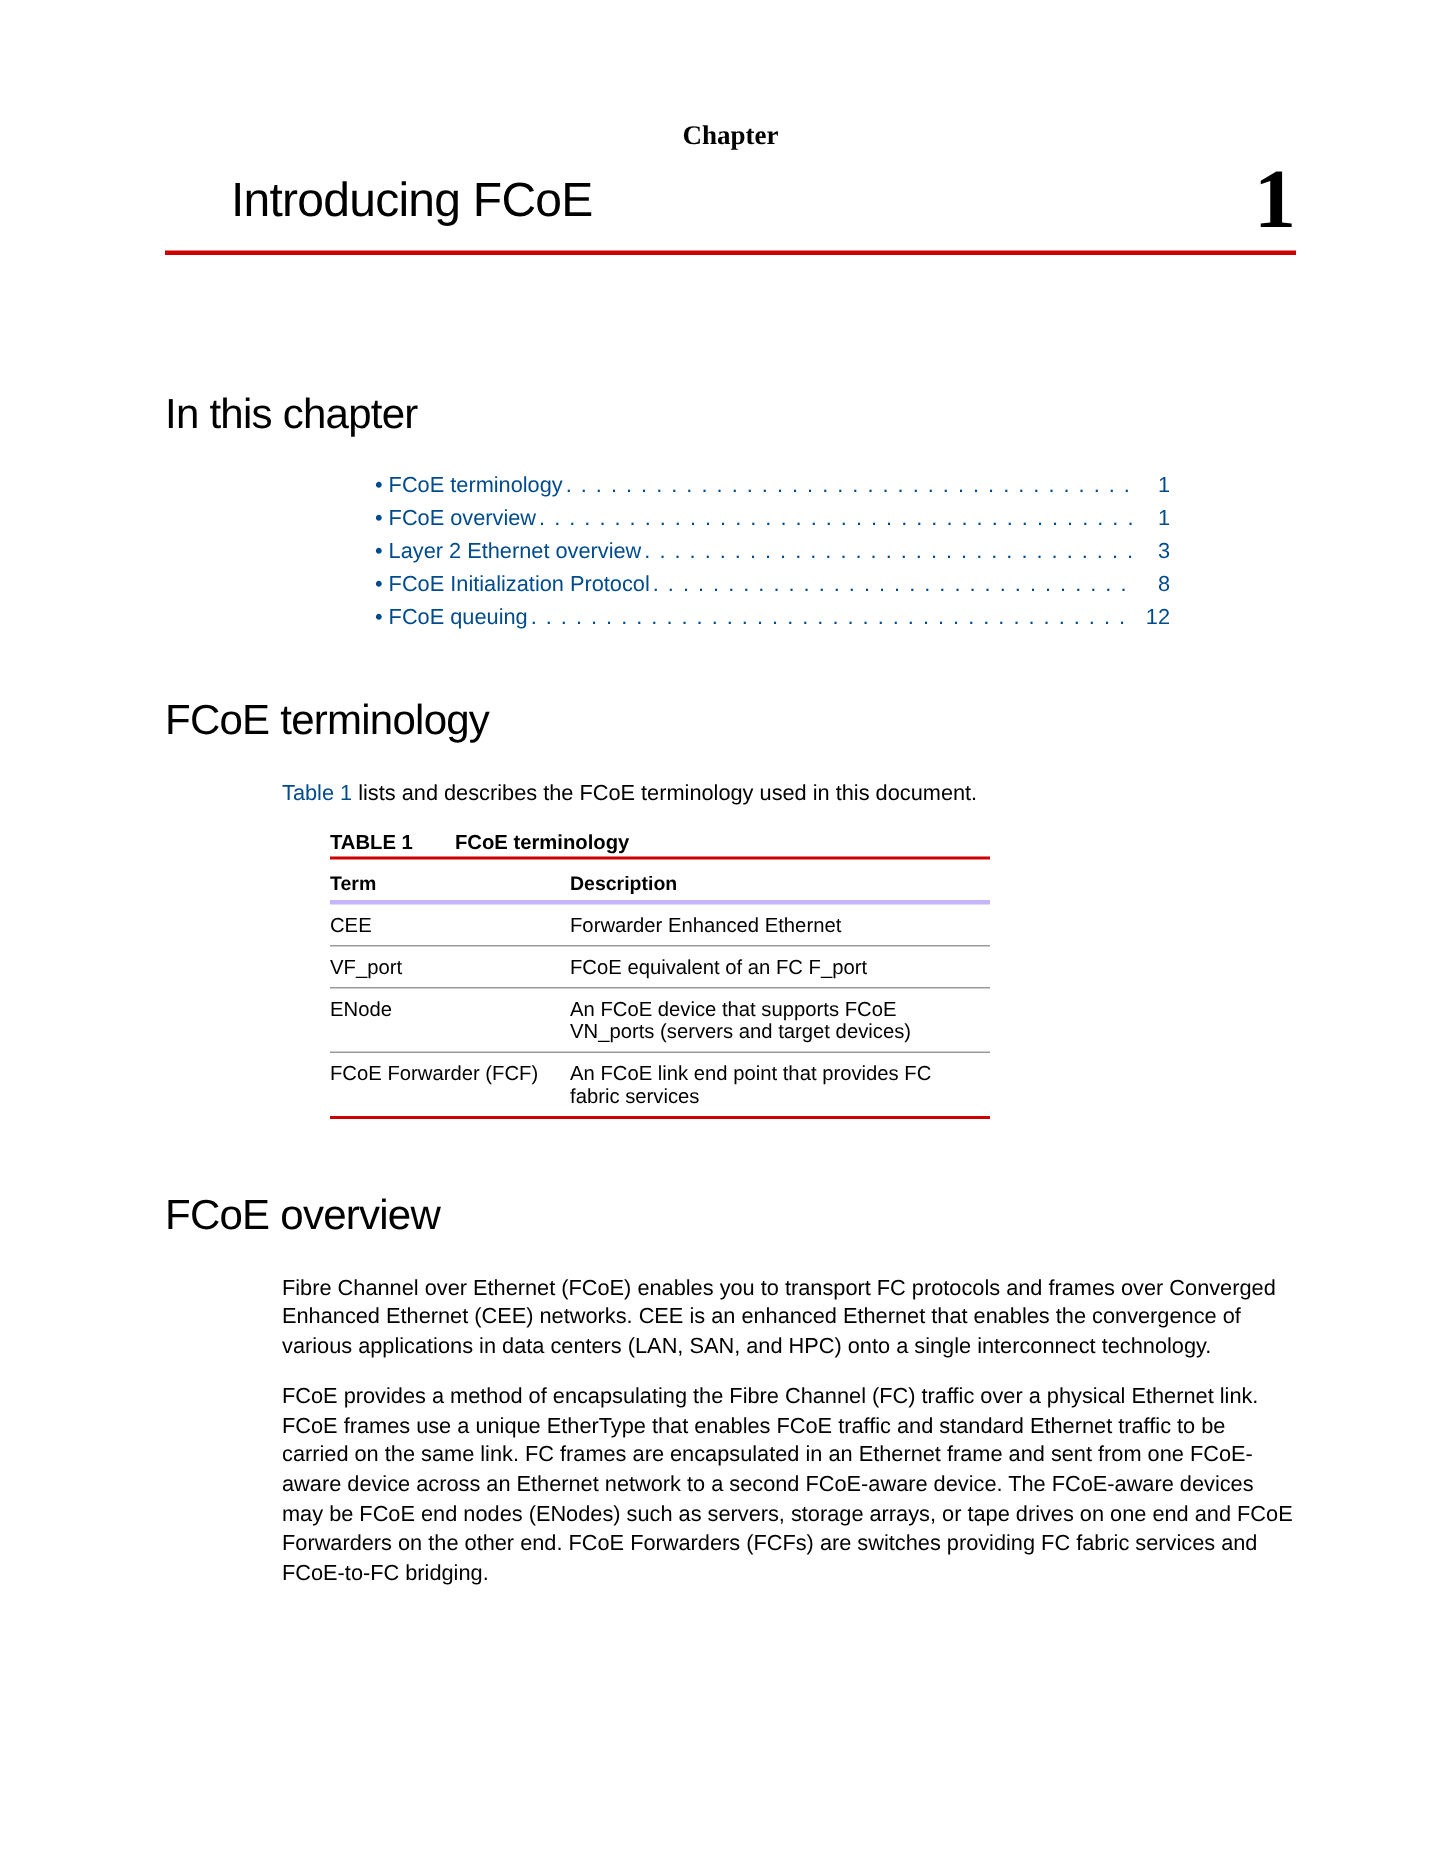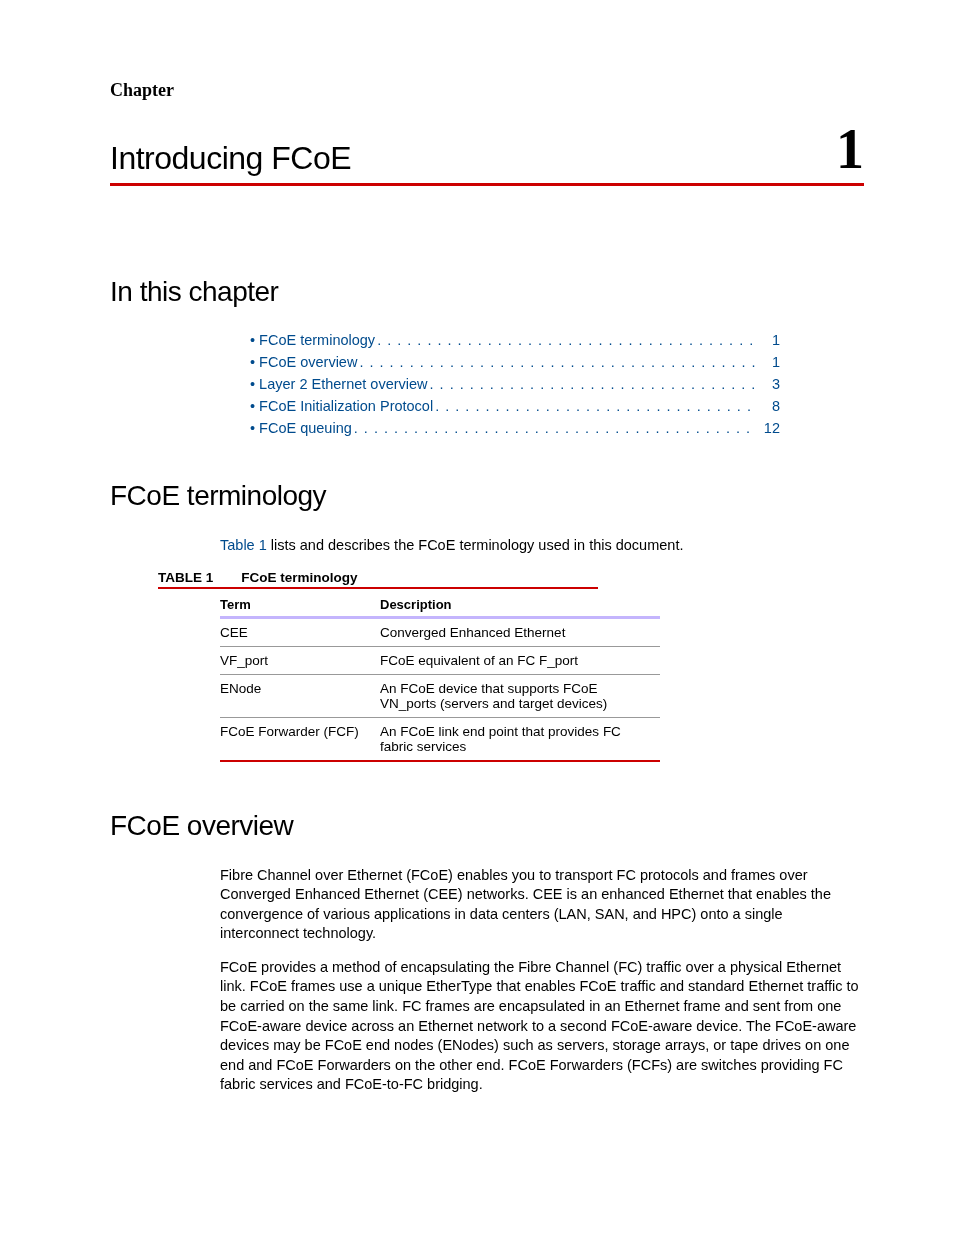--- a/index.html
+++ b/index.html
@@ -12,30 +12,31 @@
       position: relative;
     }
     .page {
       padding: 80px 90px 60px 110px;
     }
     .chapter-header {
       position: relative;
       margin-bottom: 6px;
     }
     .chapter-label {
-      text-align: left;
+      text-align: center;
       font-family: Georgia, 'Times New Roman', serif;
       font-weight: bold;
       font-size: 18px;
-      margin-bottom: 20px;
+      margin-bottom: 4px;
     }
     .chapter-title-row {
       display: flex;
       justify-content: space-between;
-      align-items: flex-end;
+      align-items: center;
+      margin-left: 44px;
     }
     .chapter-title {
       font-family: Arial, Helvetica, sans-serif;
       font-weight: normal;
       font-size: 32px;
       letter-spacing: -0.5px;
     }
     .chapter-number {
       font-family: Georgia, 'Times New Roman', serif;
       font-weight: bold;
@@ -84,30 +85,30 @@
     }
     .toc-page {
       color: #004B8D;
       min-width: 18px;
       text-align: right;
     }
     .toc-wrap {
       width: 530px;
     }
     .body-text {
-      margin-left: 110px;
+      margin-left: 78px;
       font-size: 14.5px;
       line-height: 1.35;
       margin-bottom: 14px;
     }
     .inline-link {
       color: #004B8D;
     }
     .table-label-row {
-      margin-left: 48px;
+      margin-left: 110px;
       font-size: 13.5px;
       margin-bottom: 4px;
       border-bottom: 2px solid #cc0000;
       padding-bottom: 2px;
       width: 440px;
     }
     .table-label-row strong {
       font-weight: bold;
       margin-right: 28px;
     }
@@ -198,21 +199,21 @@
   <table class="terminology-table">
     <thead>
       <tr>
         <th class="term-col">Term</th>
         <th>Description</th>
       </tr>
     </thead>
     <tbody>
       <tr>
         <td>CEE</td>
-        <td>Converged Enhanced Ethernet</td>
+        <td>Forwarder Enhanced Ethernet</td>
       </tr>
       <tr>
         <td>VF_port</td>
         <td>FCoE equivalent of an FC F_port</td>
       </tr>
       <tr>
         <td>ENode</td>
         <td>An FCoE device that supports FCoE VN_ports (servers and target devices)</td>
       </tr>
       <tr>

